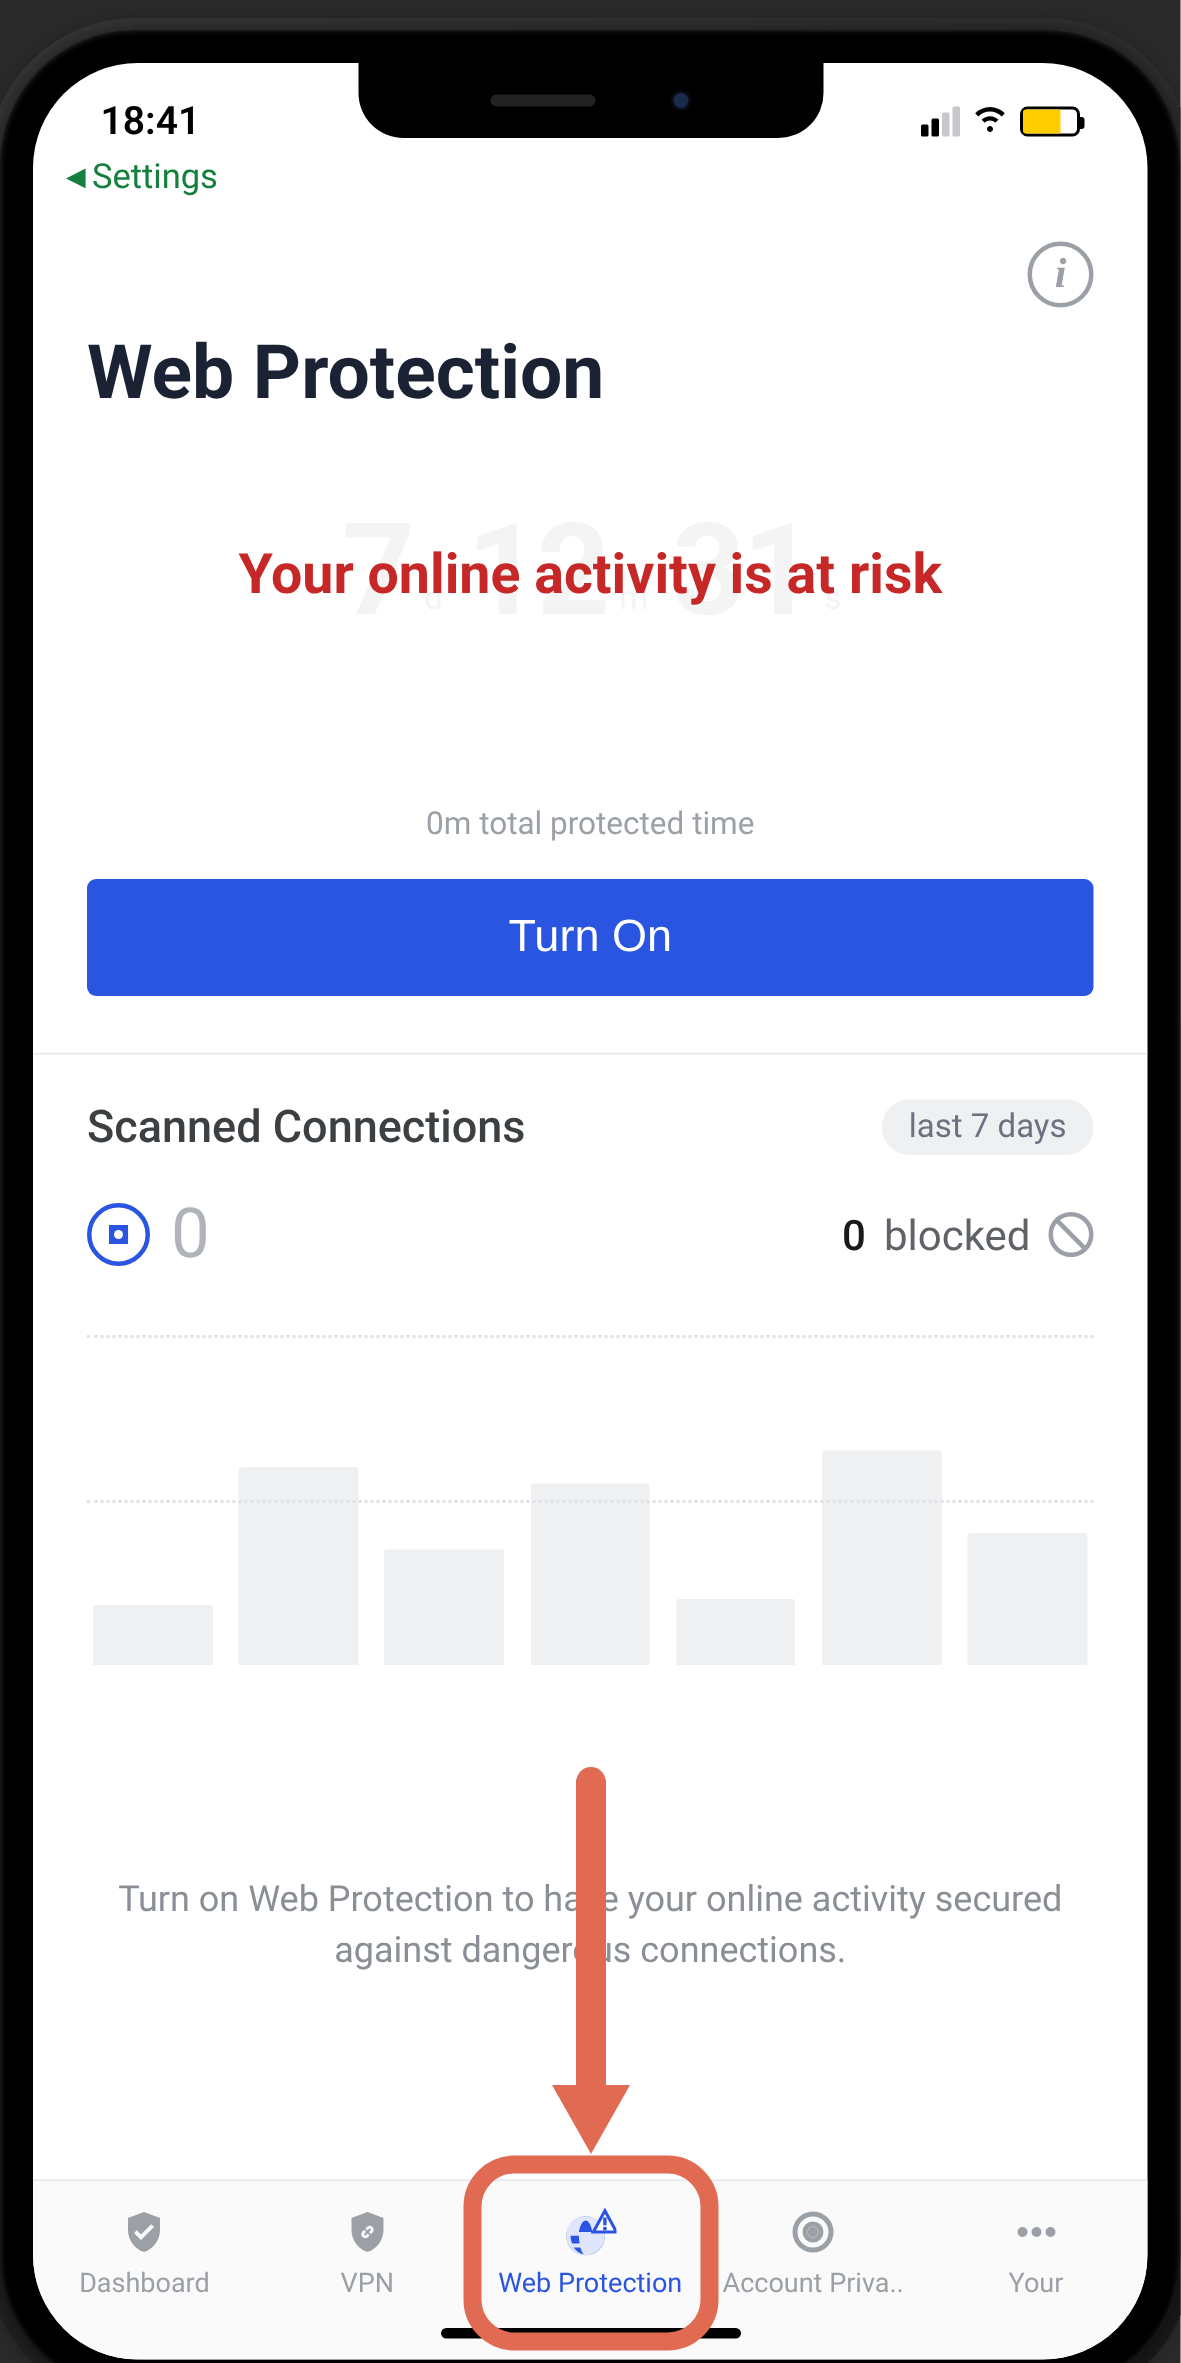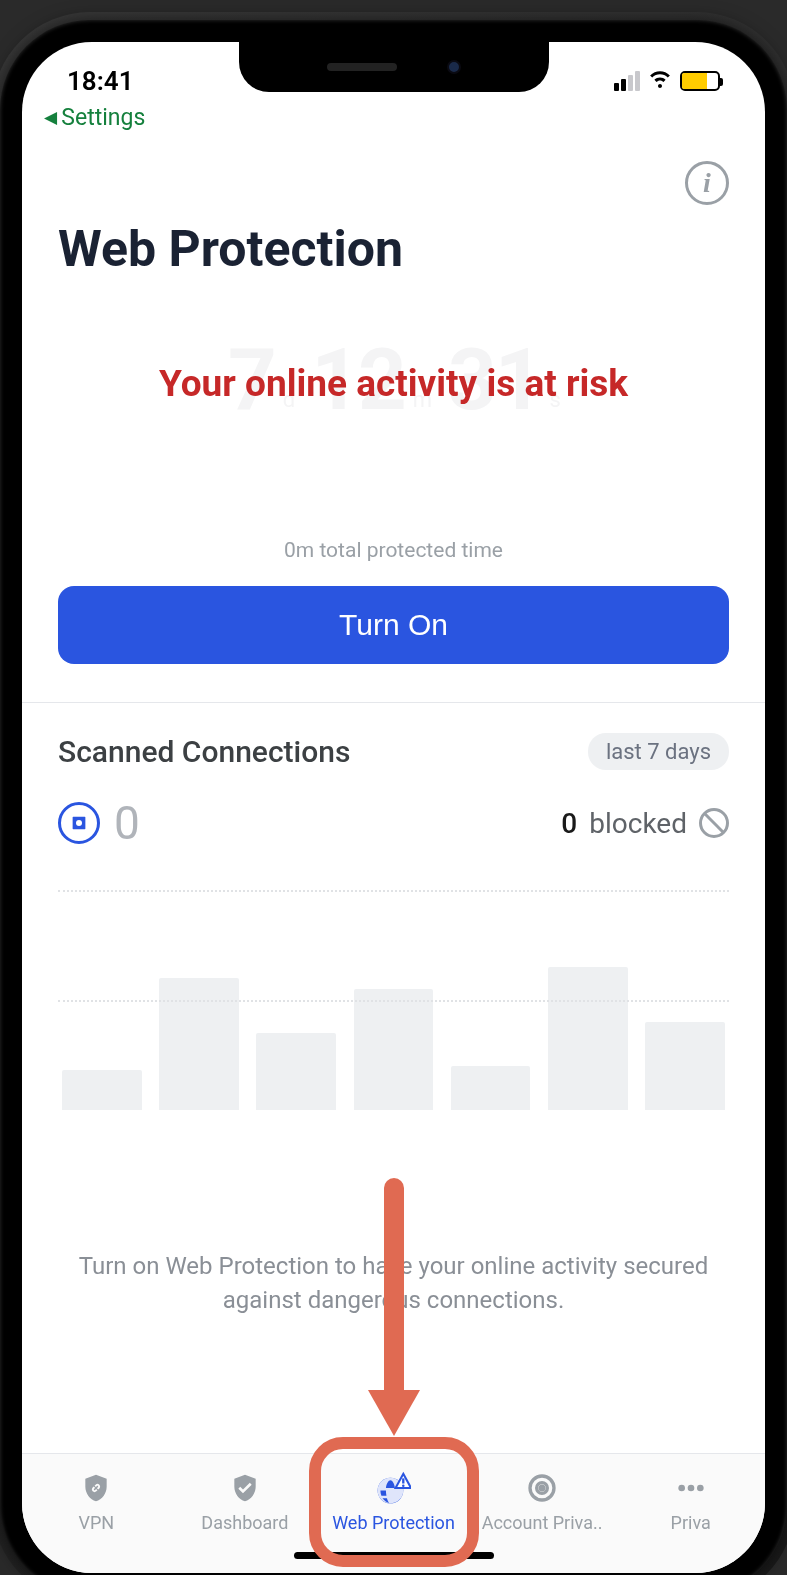--- a/index.html
+++ b/index.html
@@ -126,21 +126,21 @@
   .protected-time {
     text-align:center; color:#9aa0a6; font-size:21px;
     margin-bottom: 24px;
   }
 
   .turn-on-btn {
     display:block; width:100%;
     background:#2a55e0; color:#fff;
     font-size:30px; font-weight:500;
     text-align:center; padding: 22px 0;
-    border-radius:16px; border:none;
+    border-radius:6px; border:none;
     margin-bottom: 38px;
   }
 
   .divider { height:1px; background:#e5e7eb; margin:0 -36px 30px -36px; }
 
   .scanned-header {
     display:flex; justify-content:space-between; align-items:center;
     margin-bottom: 26px;
   }
   .scanned-title { font-size:30px; color:#3c4043; font-weight:500;}
@@ -348,32 +348,32 @@
         <line x1="30" y1="10" x2="30" y2="220" stroke="#e06a52" stroke-width="20" stroke-linecap="round"></line>
         <polygon points="30,258 4,212 56,212" fill="#e06a52"></polygon>
       </svg>
     </div>
     <div class="highlight-box"></div>
 
     <div class="tabbar">
       <div class="tab">
         <div class="tab-icon">
           <svg viewBox="0 0 24 24" width="32" height="32" fill="#9aa0a6">
-              <path d="M12 2L4 5v6c0 5 3.4 9.7 8 11 4.6-1.3 8-6 8-11V5l-8-3zm2.5 7.5c.8.8.8 2 0 2.8l-1.4 1.4-1-1 1.4-1.4c.2-.2.2-.6 0-.8s-.6-.2-.8 0l-1.4 1.4-1-1 1.4-1.4c.8-.8 2-.8 2.8 0zm-5 5c-.8-.8-.8-2 0-2.8l1.4-1.4 1 1-1.4 1.4c-.2.2-.2.6 0 .8s.6.2.8 0l1.4-1.4 1 1-1.4 1.4c-.8.8-2 .8-2.8 0z"></path>
-            </svg>
-        </div>
-        <div class="tab-label">VPN</div>
+              <path d="M12 2L4 5v6c0 5 3.4 9.7 8 11 4.6-1.3 8-6 8-11V5l-8-3zm-1.5 14l-3.5-3.5 1.4-1.4 2.1 2.1 5.1-5.1 1.4 1.4-6.5 6.5z"></path>
+            </svg>
+        </div>
+        <div class="tab-label">Dashboard</div>
       </div>
       <div class="tab">
         <div class="tab-icon">
           <svg viewBox="0 0 24 24" width="32" height="32" fill="#9aa0a6">
-              <path d="M12 2L4 5v6c0 5 3.4 9.7 8 11 4.6-1.3 8-6 8-11V5l-8-3zm-1.5 14l-3.5-3.5 1.4-1.4 2.1 2.1 5.1-5.1 1.4 1.4-6.5 6.5z"></path>
-            </svg>
-        </div>
-        <div class="tab-label">Dashboard</div>
+              <path d="M12 2L4 5v6c0 5 3.4 9.7 8 11 4.6-1.3 8-6 8-11V5l-8-3zm2.5 7.5c.8.8.8 2 0 2.8l-1.4 1.4-1-1 1.4-1.4c.2-.2.2-.6 0-.8s-.6-.2-.8 0l-1.4 1.4-1-1 1.4-1.4c.8-.8 2-.8 2.8 0zm-5 5c-.8-.8-.8-2 0-2.8l1.4-1.4 1 1-1.4 1.4c-.2.2-.2.6 0 .8s.6.2.8 0l1.4-1.4 1 1-1.4 1.4c-.8.8-2 .8-2.8 0z"></path>
+            </svg>
+        </div>
+        <div class="tab-label">VPN</div>
       </div>
       <div class="tab active">
         <div class="tab-icon">
           <svg viewBox="0 0 28 28" width="36" height="36">
               <circle cx="12" cy="16" r="10" fill="#2a55e0"></circle>
               <path d="M12 6c-5.5 0-10 4.5-10 10s4.5 10 10 10 10-4.5 10-10-4.5-10-10-10zm0 2c1.5 0 3 2.5 3.5 6h-7c.5-3.5 2-6 3.5-6zm-7.8 8h4.3c0 1.4.1 2.7.4 4H5c-.5-1.2-.8-2.6-.8-4zm1.6 6h3.5c.4 1.5 1 2.8 1.7 3.6-2.1-.5-3.9-1.8-5.2-3.6z" fill="#fff" opacity="0.85"></path>
               <polygon points="22,3 28,14 16,14" fill="#fff" stroke="#2a55e0" stroke-width="1.6"></polygon>
               <rect x="21.1" y="6.5" width="1.8" height="4" fill="#2a55e0"></rect>
               <circle cx="22" cy="12.2" r="1" fill="#2a55e0"></circle>
             </svg>
@@ -391,19 +391,19 @@
         <div class="tab-label">Account Priva..</div>
       </div>
       <div class="tab">
         <div class="tab-icon">
           <svg viewBox="0 0 24 24" width="32" height="32" fill="#9aa0a6">
               <circle cx="5" cy="12" r="2.5"></circle>
               <circle cx="12" cy="12" r="2.5"></circle>
               <circle cx="19" cy="12" r="2.5"></circle>
             </svg>
         </div>
-        <div class="tab-label">Priva</div>
+        <div class="tab-label">Your</div>
       </div>
     </div>
 
     <div class="home-indicator"></div>
   </div>
 </div>
 
 </body></html>

